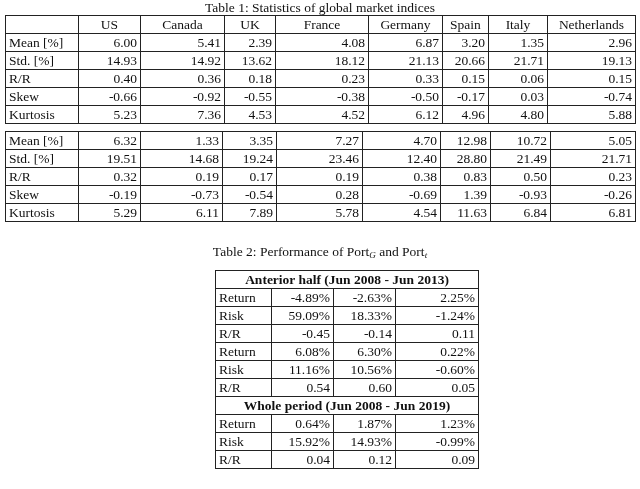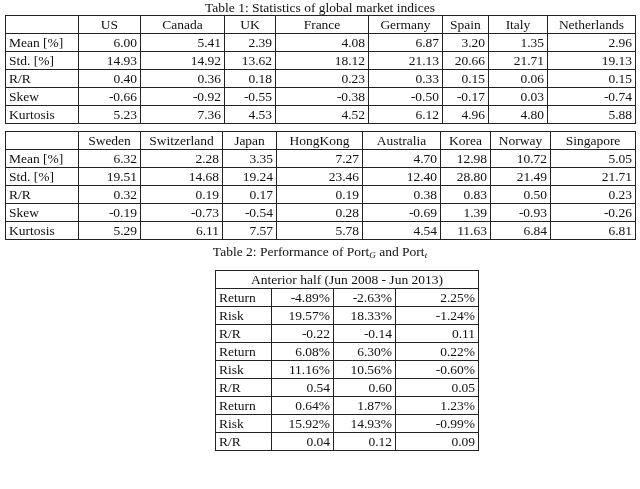--- a/index.html
+++ b/index.html
@@ -4,21 +4,21 @@
 <style>
   html, body { margin:0; padding:0; background:#fff; }
   body { width:640px; height:489px; position:relative; overflow:hidden;
          font-family:"Liberation Serif","DejaVu Serif",serif; color:#111; font-size:13.5px; }
   .caption { position:absolute; left:0; width:640px; text-align:center; font-size:13.5px; line-height:15px; }
   table { position:absolute; border-collapse:collapse; table-layout:fixed; }
   td, th { border:1.3px solid #222; padding:0 3px; height:17px; line-height:16px; font-weight:normal; white-space:nowrap; overflow:hidden; }
   th { text-align:center; }
   td.num { text-align:right; }
   td.lbl { }
-  td.sec { text-align:center; }
+  td.sec { text-align:center;font-weight:bold; }
   sub { font-size:9px; font-style:italic; vertical-align:-2px; line-height:0; }
 </style>
 </head>
 <body>
 
 <div class="caption" style="top:0px;">Table 1: Statistics of global market indices</div>
 
 <table style="left:5px; top:15px; width:630px;">
   <colgroup>
     <col style="width:73px">
@@ -107,35 +107,24 @@
       <col style="width:62px">
       <col style="width:82px">
       <col style="width:54px">
       <col style="width:86px">
       <col style="width:78px">
       <col style="width:50px">
       <col style="width:60px">
       <col style="width:85px">
   </colgroup>
   <tbody>
-      <tr>
-    <th></th>
-    <th>Sweden</th>
-    <th>Switzerland</th>
-    <th>Japan</th>
-    <th>HongKong</th>
-    <th>Australia</th>
-    <th>Korea</th>
-    <th>Norway</th>
-    <th>Singapore</th>
-  </tr>
   <tr>
     <td class="lbl">Mean [%]</td>
     <td class="num">6.32</td>
-    <td class="num">2.28</td>
+    <td class="num">1.33</td>
     <td class="num">3.35</td>
     <td class="num">7.27</td>
     <td class="num">4.70</td>
     <td class="num">12.98</td>
     <td class="num">10.72</td>
     <td class="num">5.05</td>
   </tr>
   <tr>
     <td class="lbl">Std. [%]</td>
     <td class="num">19.51</td>
@@ -166,21 +155,21 @@
     <td class="num">0.28</td>
     <td class="num">-0.69</td>
     <td class="num">1.39</td>
     <td class="num">-0.93</td>
     <td class="num">-0.26</td>
   </tr>
   <tr>
     <td class="lbl">Kurtosis</td>
     <td class="num">5.29</td>
     <td class="num">6.11</td>
-    <td class="num">7.57</td>
+    <td class="num">7.89</td>
     <td class="num">5.78</td>
     <td class="num">4.54</td>
     <td class="num">11.63</td>
     <td class="num">6.84</td>
     <td class="num">6.81</td>
   </tr>
 </tbody>
   </table>
 
 <div class="caption" style="top:244px;">
@@ -200,27 +189,27 @@
         <td class="sec" colspan="4">Anterior half (Jun 2008 - Jun 2013)</td>
       </tr>
   <tr>
     <td class="lbl">Return</td>
     <td class="num">-4.89%</td>
     <td class="num">-2.63%</td>
     <td class="num">2.25%</td>
   </tr>
   <tr>
     <td class="lbl">Risk</td>
-    <td class="num">19.57%</td>
+    <td class="num">59.09%</td>
     <td class="num">18.33%</td>
     <td class="num">-1.24%</td>
   </tr>
   <tr>
     <td class="lbl">R/R</td>
-    <td class="num">-0.22</td>
+    <td class="num">-0.45</td>
     <td class="num">-0.14</td>
     <td class="num">0.11</td>
   </tr>
 
   <tr>
     <td class="lbl">Return</td>
     <td class="num">6.08%</td>
     <td class="num">6.30%</td>
     <td class="num">0.22%</td>
   </tr>
@@ -231,20 +220,23 @@
     <td class="num">-0.60%</td>
   </tr>
   <tr>
     <td class="lbl">R/R</td>
     <td class="num">0.54</td>
     <td class="num">0.60</td>
     <td class="num">0.05</td>
   </tr>
 
   <tr>
+        <td class="sec" colspan="4">Whole period (Jun 2008 - Jun 2019)</td>
+      </tr>
+  <tr>
     <td class="lbl">Return</td>
     <td class="num">0.64%</td>
     <td class="num">1.87%</td>
     <td class="num">1.23%</td>
   </tr>
   <tr>
     <td class="lbl">Risk</td>
     <td class="num">15.92%</td>
     <td class="num">14.93%</td>
     <td class="num">-0.99%</td>

